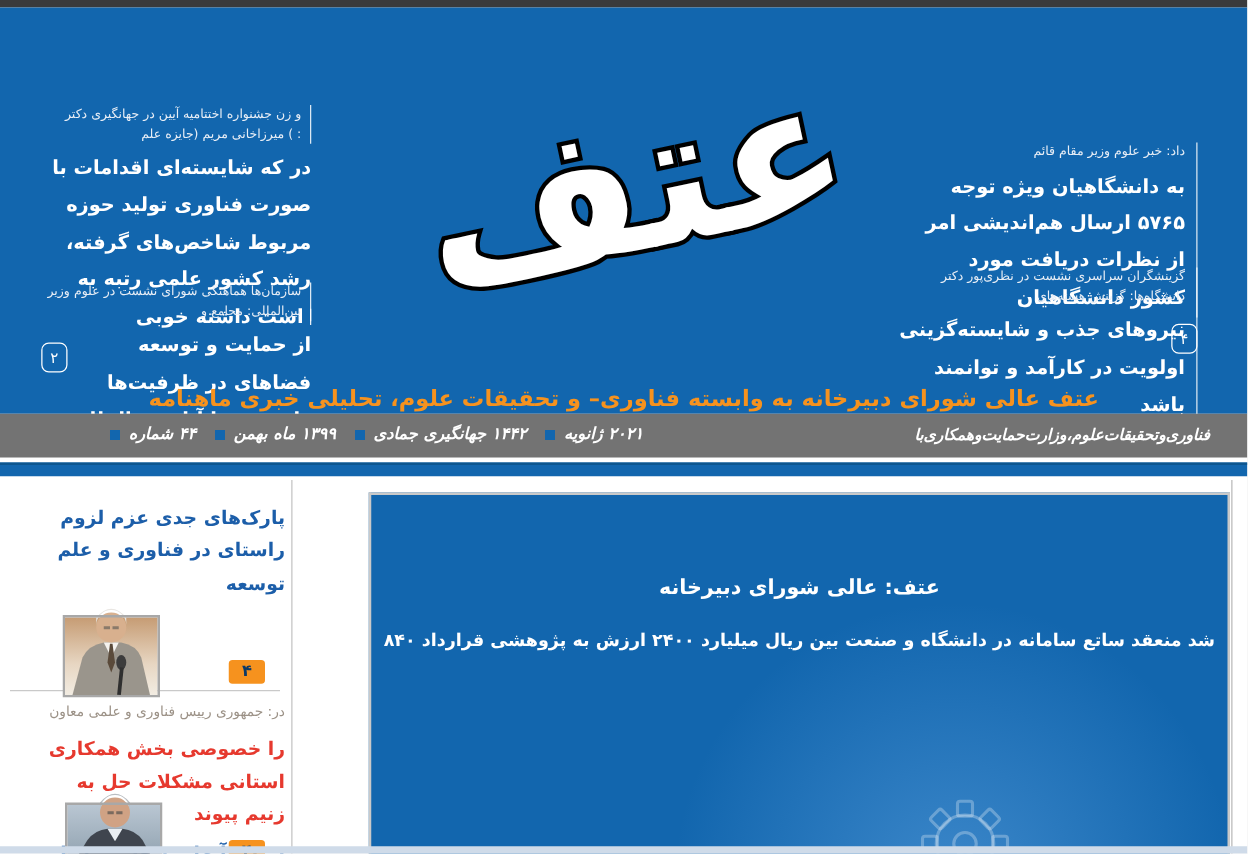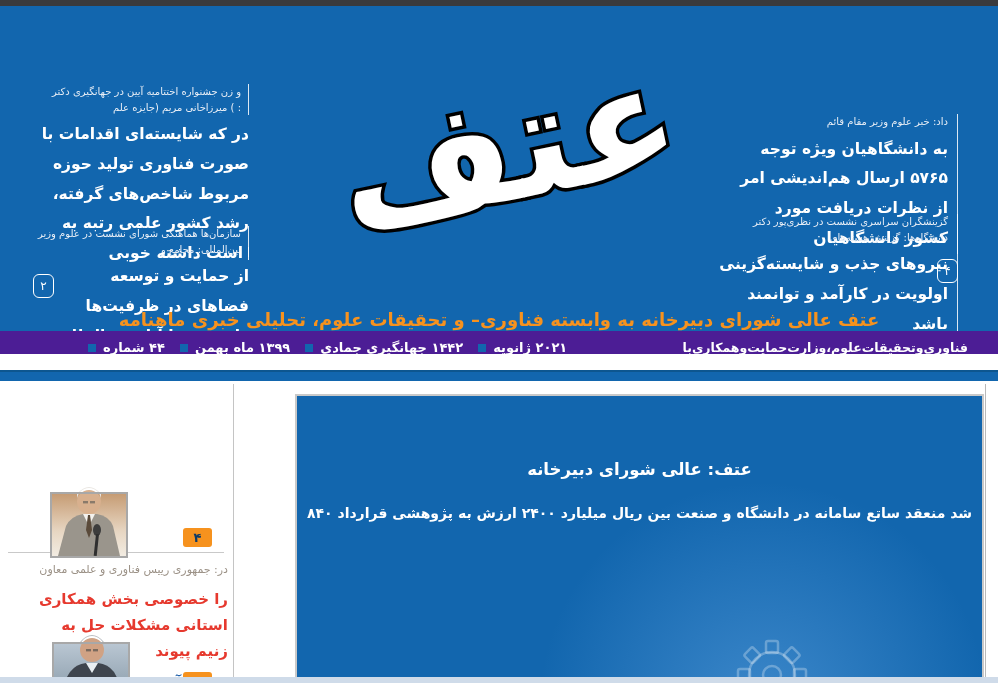--- a/index.html
+++ b/index.html
@@ -28,22 +28,22 @@
                            background:rgba(255,255,255,.9); margin-left:5px; vertical-align:-2px; }
   .story-right .story-body { border-right:1px solid rgba(255,255,255,.85); padding-right:9px; }
   .pagerow { margin-top:5px; }
   .pagerow-left  { text-align:left; }
   .pagerow-right { text-align:right; }
   .pbadge { display:inline-block; min-width:21px; height:24px; line-height:22px;
             border:1px solid #fff; border-radius:6px; font-size:12px; color:#fff;
             text-align:center; padding:0 2px; }
 
   
-  .issuebar { position:absolute; left:0; top:331px; width:998px; height:23px; background:#4c1d95;
-              color:#fff; font-weight:bold; }
+  .issuebar { position:absolute; left:0; top:331px; width:998px; height:35px; background:#737373;
+              color:#fff; font-weight:bold;font-style:italic; }
   .issue-items { position:absolute; left:88px; top:0; height:33px; display:flex;
                  align-items:center; gap:15px; font-size:13px; }
   .issue-item { display:flex; align-items:center; gap:7px; }
   .sq { width:8px; height:8px; background:#1266ae; display:inline-block; }
   .credit { position:absolute; right:30px; top:0; height:33px; display:flex; align-items:center;
             font-size:12.5px; }
 
   .bluerule { position:absolute; left:0; top:370px; width:998px; height:11px; background:#1266ae;
               border-top:2px solid #0d568f; }
 
@@ -175,20 +175,21 @@
         <span dir="rtl">فناوری</span>
       </div>
   </div>
 
   <div class="bluerule"></div>
 
   <div class="vdivider"></div>
   <div class="pageedge"></div>
 
   <div class="sb sb1">
+    <div class="sb-hl rw"><span dir="rtl">لزوم</span> <span dir="rtl">عزم</span> <span dir="rtl">جدی</span> <span dir="rtl">پارک‌های</span> <span dir="rtl">علم</span> <span dir="rtl">و</span> <span dir="rtl">فناوری</span> <span dir="rtl">در</span> <span dir="rtl">راستای</span> <span dir="rtl">توسعه</span></div>
   </div>
 
   <div class="photo photo1">
     <svg width="78" height="80" viewBox="0 0 78 80">
       <defs>
         <linearGradient id="bg1" x1="0" y1="0" x2="0" y2="1">
           <stop offset="0" stop-color="#c69c74"></stop>
             <stop offset="0.6" stop-color="#e7d6c2"></stop>
           <stop offset="1" stop-color="#f2ece2"></stop>
         </linearGradient>

